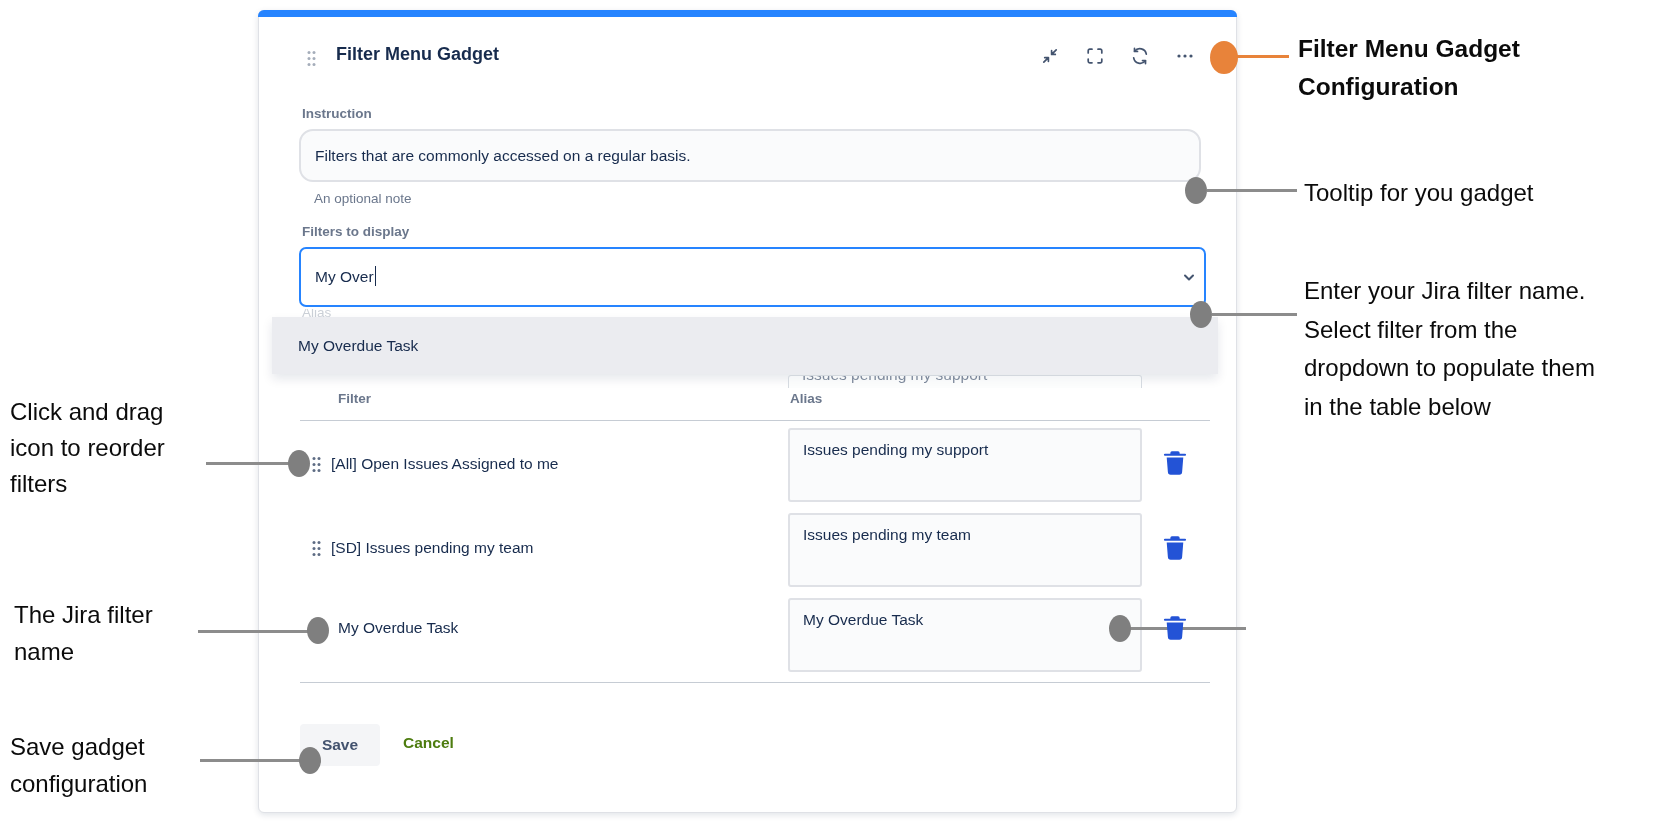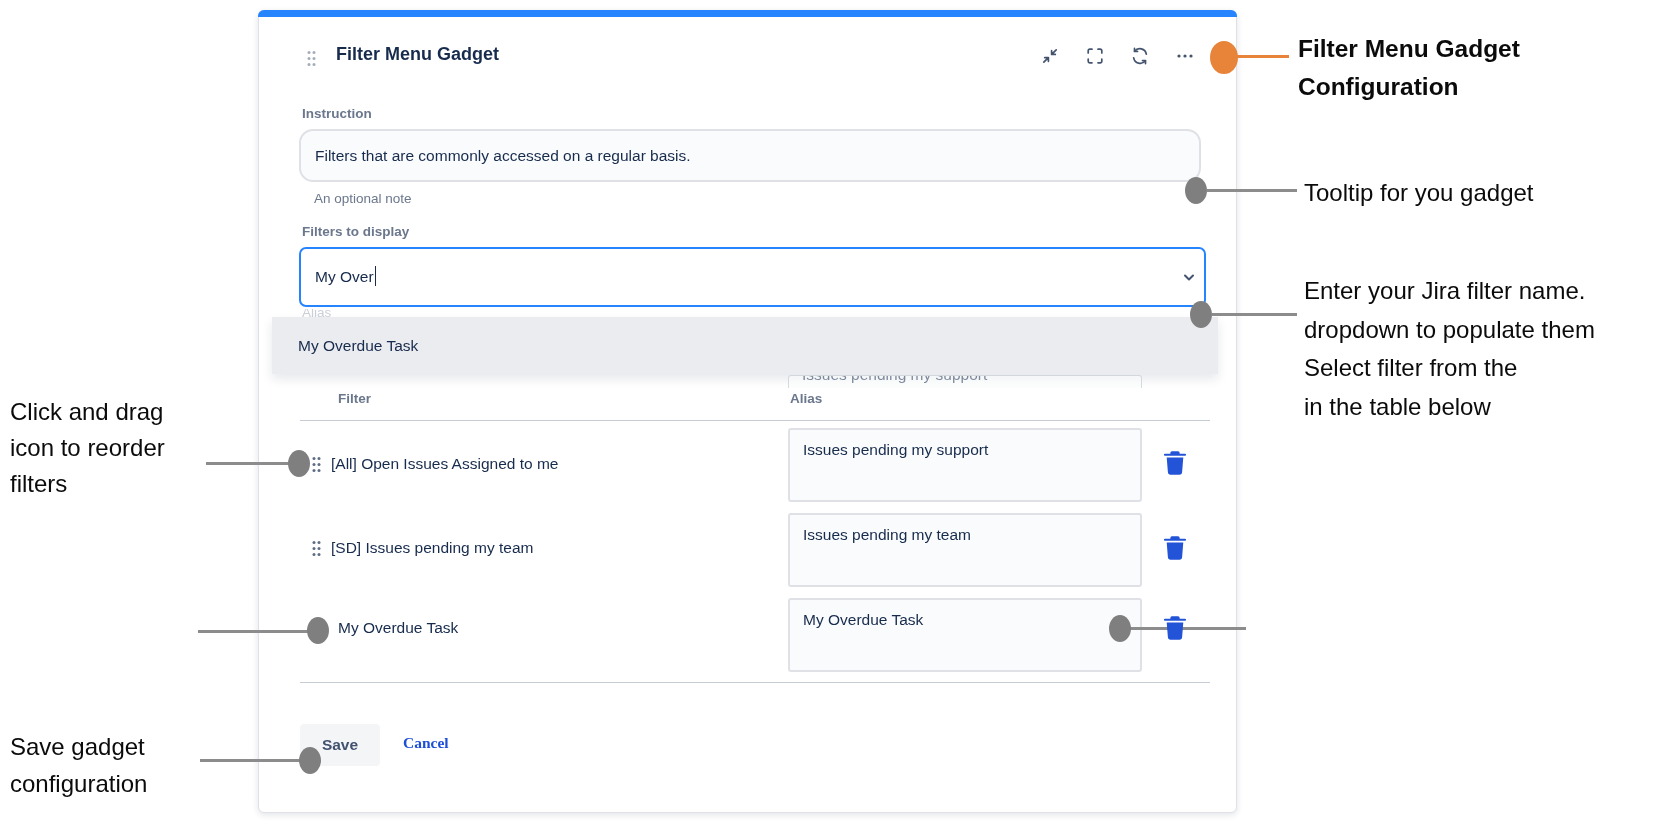--- a/index.html
+++ b/index.html
@@ -54,21 +54,21 @@
   .row .rdrag{position:absolute; color:#5E6C84; cursor:grab;}
   .row .rlabel{position:absolute; font-size:15.5px; color:var(--title); white-space:nowrap;}
   .alias-box{position:absolute; left:530px; width:354px; height:74px;
         background:var(--fieldbg); border:2px solid var(--border); border-radius:3px;
         font-size:15.5px; color:var(--title); padding:11px 13px; cursor:text;}
   .trash-btn{position:absolute; left:903px; width:28px; height:28px; color:var(--trash); cursor:pointer; z-index:3;}
 
   .save-btn{position:absolute; left:300px; top:724px; width:80px; height:42px;
         background:#F4F5F7; border:none; border-radius:4px; font-family:inherit;
         font-size:15.5px; font-weight:600; color:#42526E; cursor:pointer;}
-  .cancel-btn{position:absolute; left:403px; top:734px; font-size:15.5px; font-weight:600; color:#1d4ed8; cursor:pointer;font-family:Liberation Serif, serif;}
+  .cancel-btn{position:absolute; left:403px; top:734px; font-size:15.5px; font-weight:600; color:#4d7c0f; cursor:pointer;}
 
   
   .dot{position:absolute; width:22px; height:27px; border-radius:50%; background:var(--dot); z-index:4;}
   .odot{position:absolute; left:1210px; top:41px; width:28px; height:33px; border-radius:50%; background:var(--orange); z-index:4;}
   .cline{position:absolute; height:2.5px; background:var(--line); z-index:2;}
   .oline{position:absolute; left:1237px; top:55px; width:52px; height:3px; background:var(--orange);}
   .ann{position:absolute; font-size:24px; color:var(--ann); line-height:37px; white-space:nowrap;}
   .ann.bold{font-weight:700; line-height:38px; font-size:24.5px;}
 </style>
 </head>
@@ -217,33 +217,37 @@
   </div>
 
   <div class="dot" style="left:1185px; top:177px;"></div>
   <div class="cline" style="left:1207px; top:189px; width:90px;"></div>
   <div class="ann" style="left:1304px; top:174px;">Tooltip for you gadget</div>
 
   <div class="dot" style="left:1190px; top:301px;"></div>
   <div class="cline" style="left:1212px; top:313px; width:85px;"></div>
   <div class="ann" style="left:1304px; top:272px; line-height:38.5px;">
     <div>Enter your Jira filter name.</div>
+    <div>Select filter from the</div>
     <div>dropdown to populate them</div>
-    <div>Select filter from the</div>
     <div>in the table below</div>
   </div>
 
   <div class="ann" style="left:10px; top:394px; line-height:36px;">
     <div>Click and drag</div>
     <div>icon to reorder</div>
     <div>filters</div>
   </div>
   <div class="cline" style="left:206px; top:462px; width:84px;"></div>
   <div class="dot" style="left:288px; top:450px;"></div>
 
+  <div class="ann" style="left:14px; top:596px;">
+    <div>The Jira filter</div>
+    <div>name</div>
+  </div>
   <div class="cline" style="left:198px; top:630px; width:112px;"></div>
   <div class="dot" style="left:307px; top:617px;"></div>
 
   <div class="dot" style="left:1109px; top:615px;"></div>
   <div class="cline" style="left:1129px; top:627px; width:117px;"></div>
 
   <div class="ann" style="left:10px; top:728px;">
     <div>Save gadget</div>
     <div>configuration</div>
   </div>

